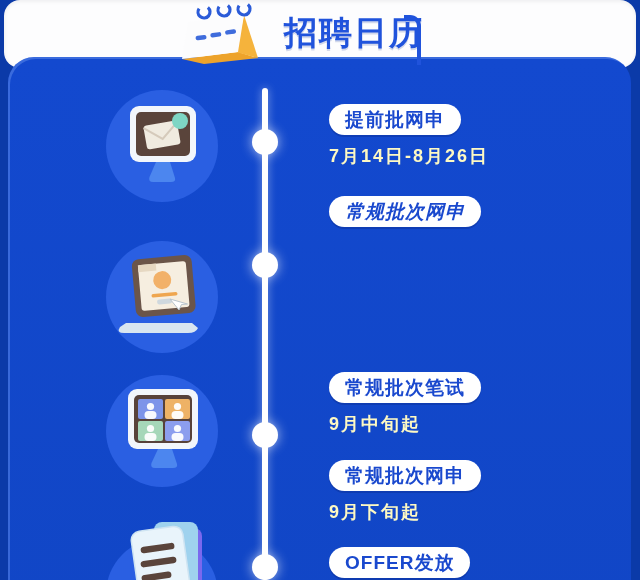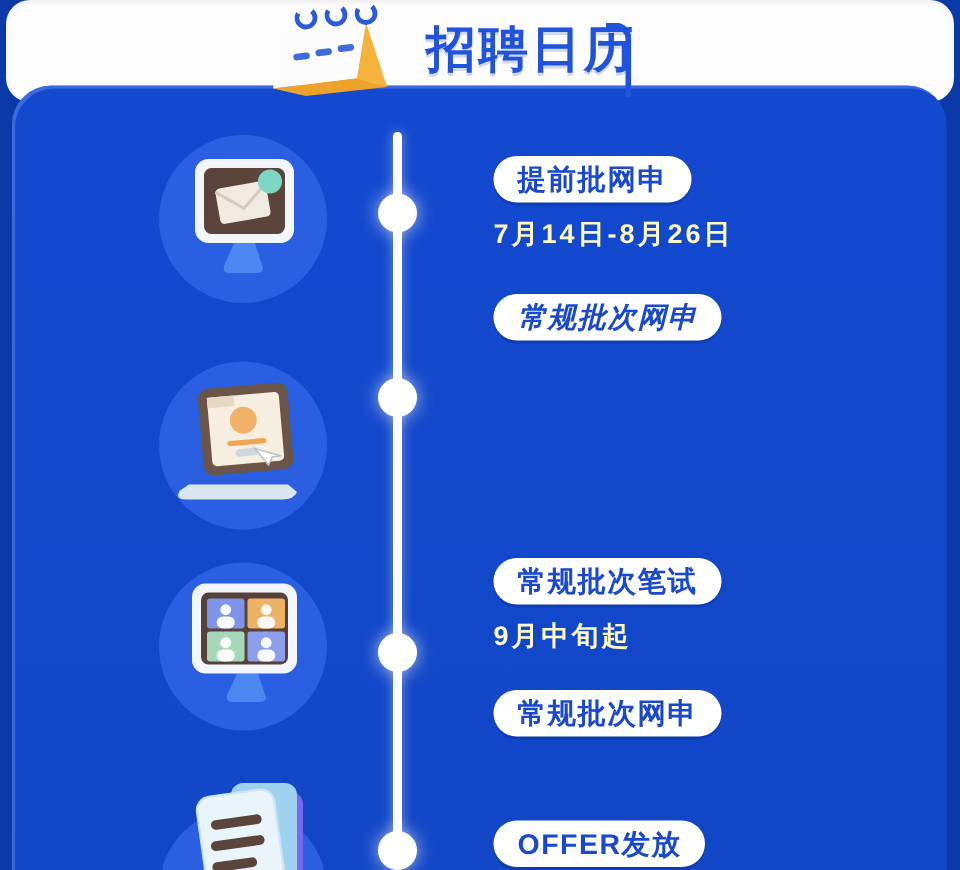--- a/index.html
+++ b/index.html
@@ -157,20 +157,21 @@
   <div class="item it-4">
     <div class="pill">
         <span>常规批次笔试</span>
       </div>
     <div class="date">9月中旬起</div>
   </div>
   <div class="item it-5">
     <div class="pill">
         <span>常规批次网申</span>
       </div>
+    <div class="date">9月下旬起</div>
   </div>
   <div class="item it-6">
     <div class="pill">
         <span>OFFER发放</span>
       </div>
     <div class="date"></div>
   </div>
 
 </div>
 

